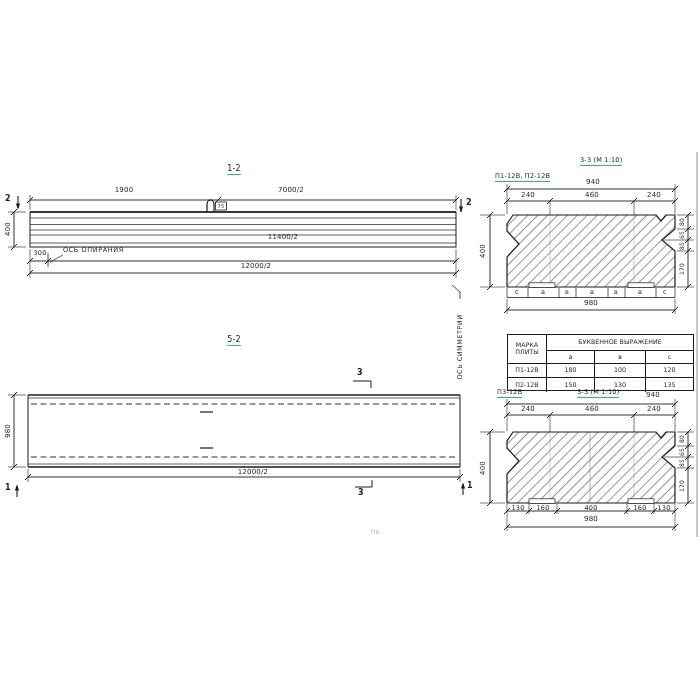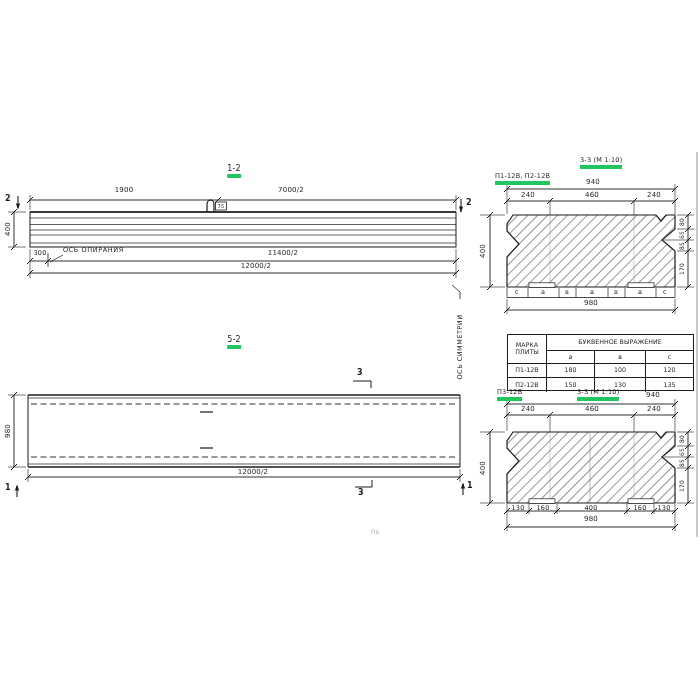--- a/index.html
+++ b/index.html
@@ -4,21 +4,21 @@
 <style>
   html,body{margin:0;padding:0;background:#fff;}
   #sheet{position:relative;width:700px;height:700px;background:#fff;overflow:hidden;
          font-family:"DejaVu Sans",sans-serif;color:#1c1c1c;}
   svg{position:absolute;left:0;top:0;}
   .lb{position:absolute;font-size:7px;line-height:1;white-space:nowrap;color:#1c1c1c;
       letter-spacing:.2px;}
   .c{transform:translateX(-50%);}
   .v{transform:translate(-50%,-50%) rotate(-90deg);}
   .t8{font-size:8px;} .t65{font-size:6.5px;} .t6{font-size:6px;} .t5{font-size:5px;}
-  .u{border-bottom:4px solid #22c55e;padding-bottom:1px;}
+  .u{border-bottom:1px solid #22c55e;padding-bottom:1px;}
   .b{font-weight:bold;}
   .faint{color:#b0b0b0;}
   
   #spec-table{position:absolute;left:507px;top:334px;width:187px;height:57px;
      display:grid;grid-template-columns:39px 48px 51px 47px;grid-template-rows:16px 13px 14px 14px;
      border:1.3px solid #1c1c1c;font-size:6.3px;box-sizing:border-box;}
   #spec-table .cell{border-right:1px solid #1c1c1c;border-bottom:1px solid #1c1c1c;
      display:flex;align-items:center;justify-content:center;text-align:center;
      overflow:hidden;line-height:1.05;}
   #spec-table .last{border-right:none;}
@@ -250,21 +250,21 @@
 </svg>
 
 <span class="lb c t8 u" style="left:234px;top:165px">1-2</span>
 <span class="lb c" style="left:124px;top:187px">1900</span>
 <span class="lb c" style="left:291px;top:187px">7000/2</span>
 <span class="lb t8 b" style="left:5px;top:195px">2</span>
 <span class="lb t8 b" style="left:466px;top:199px">2</span>
 <span class="lb v" style="left:8px;top:229px">400</span>
 <span class="lb c t65" style="left:40px;top:250px">300</span>
 <span class="lb t65" style="left:63px;top:247px;letter-spacing:.6px">ОСЬ ОПИРАНИЯ</span>
-<span class="lb c" style="left:283px;top:250px">11400/2</span>
+<span class="lb c" style="left:283px;top:234px">11400/2</span>
 <span class="lb c" style="left:256px;top:263px">12000/2</span>
 <span class="lb c t5" style="left:221px;top:204px">75</span>
 
 <span class="lb t65 u" style="left:495px;top:173px">П1-12В, П2-12В</span>
 <span class="lb t65 u" style="left:580px;top:157px">3-3 (М 1:10)</span>
 <span class="lb c" style="left:593px;top:179px">940</span>
 <span class="lb c" style="left:528px;top:192px">240</span>
 <span class="lb c" style="left:592px;top:192px">460</span>
 <span class="lb c" style="left:654px;top:192px">240</span>
 <span class="lb v" style="left:483px;top:251px">400</span>

